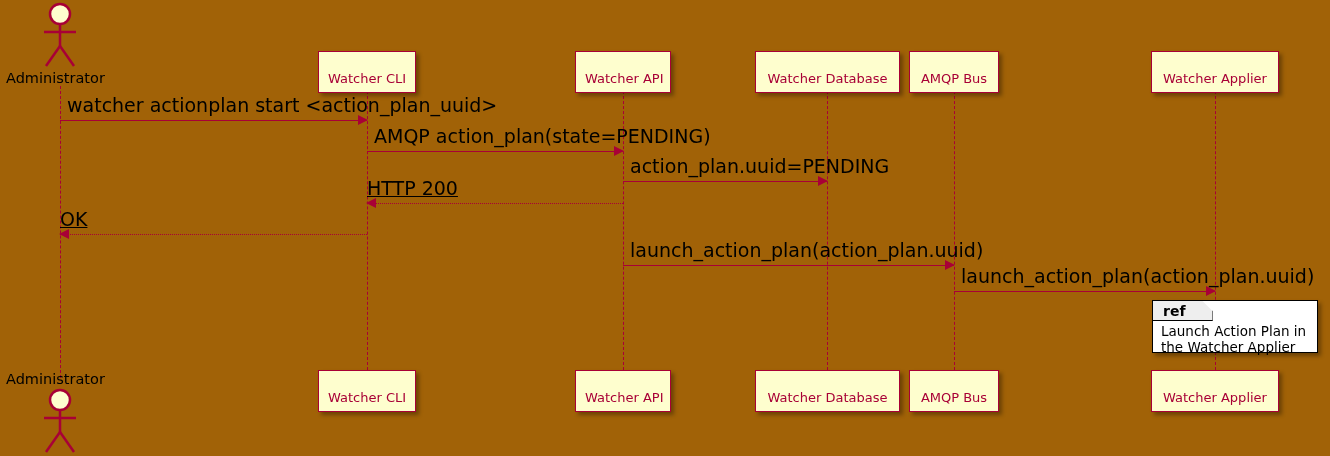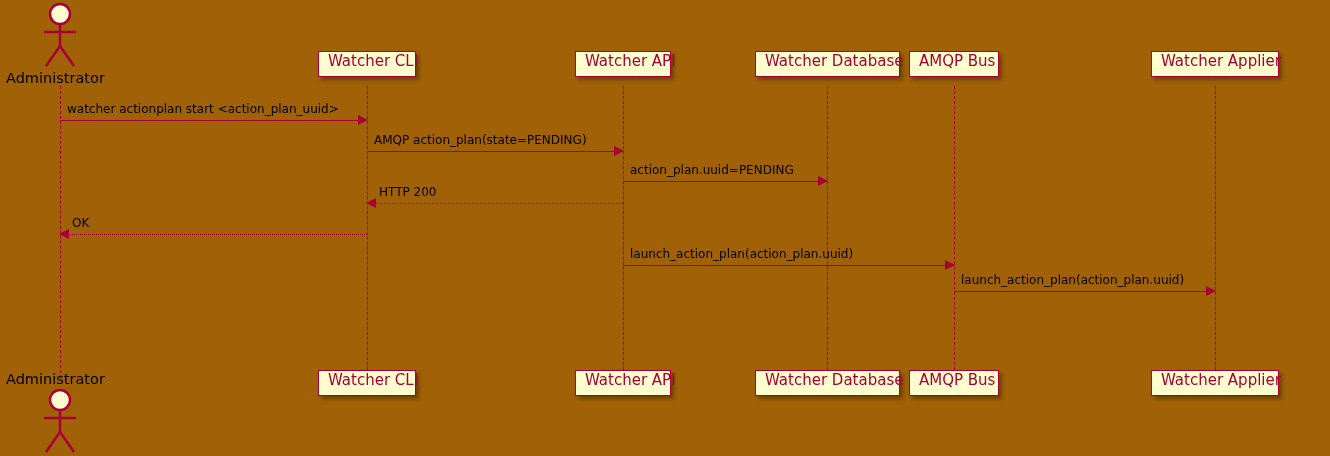--- a/index.html
+++ b/index.html
@@ -18,25 +18,25 @@
     overflow: hidden;
   }
 
   
   .participant {
     position: absolute;
     box-sizing: border-box;
     background: #FEFECE;
     border: 1.5px solid #A80036;
     color: #A80036;
-    font-size: 15px;
+    font-size: 13px;
     line-height: 1;
     text-align: center;
     white-space: nowrap;
-    padding: 2px 9px 7px 9px;
+    padding: 20px 9px 7px 9px;
     box-shadow: 3px 3px 4px rgba(0,0,0,0.33);
     z-index: 6;
   }
 
   
   .lifeline {
     position: absolute;
     width: 0;
     border-left: 1.5px dashed #A80036;
     z-index: 1;
@@ -86,27 +86,27 @@
   }
   .msg.left .head {
     left: -1px;
     border-top: 5px solid transparent;
     border-bottom: 5px solid transparent;
     border-right: 10px solid #A80036;
   }
   .msg .label {
     position: absolute;
     bottom: 4px;
-    font-size: 12px;
+    font-size: 19px;
     color: #000000;
     white-space: nowrap;
     line-height: 1.1;
   }
   .msg.right .label { left: 7px; }
-  .msg.left  .label { left: 12px; }
+  .msg.left  .label { left: 0; text-decoration: underline; }
 
   
   .ref-box {
     position: absolute;
     box-sizing: border-box;
     background: #ffffff;
     border: 1.5px solid #000000;
     box-shadow: 3px 3px 4px rgba(0,0,0,0.33);
     z-index: 7;
   }
@@ -216,14 +216,18 @@
     <div class="head"></div>
     <div class="label">launch_action_plan(action_plan.uuid)</div>
   </div>
 
   <div class="msg right" style="left:954px; top:291px; width:261px;">
     <div class="line"></div>
     <div class="head"></div>
     <div class="label">launch_action_plan(action_plan.uuid)</div>
   </div>
 
+  <div class="ref-box" style="left:1152px; top:300px; width:166px; height:53px;">
+    <div class="ref-tab">ref</div>
+    <div class="ref-text">Launch Action Plan in the Watcher Applier</div>
+  </div>
 
 </div>
 
 </body></html>

